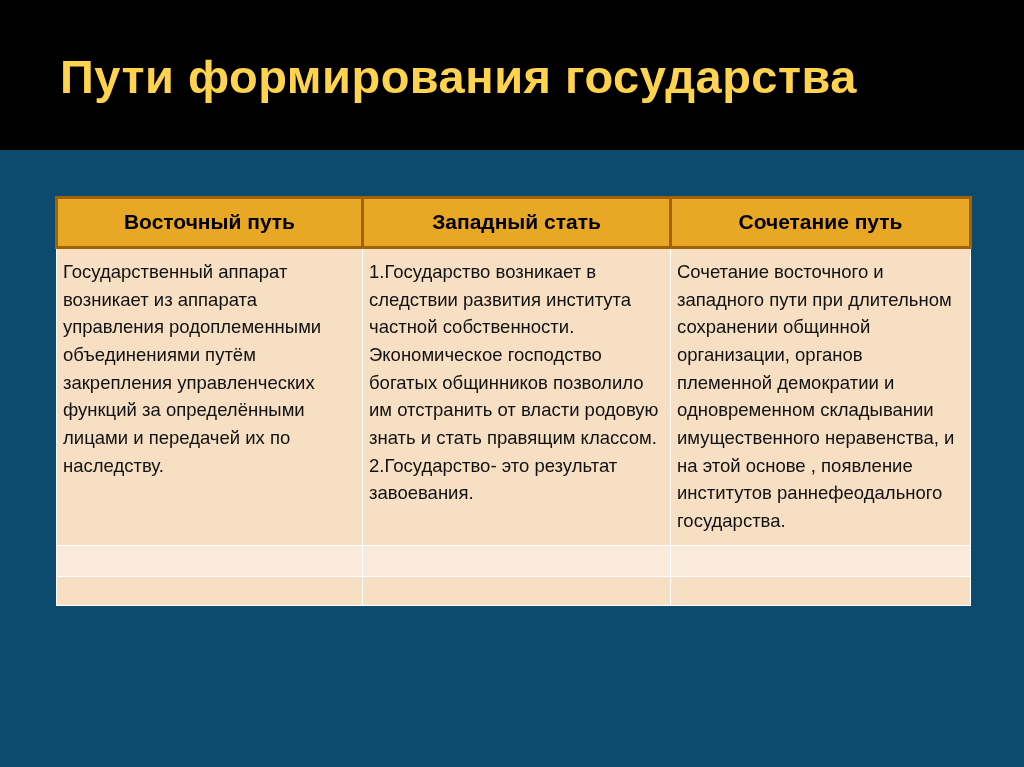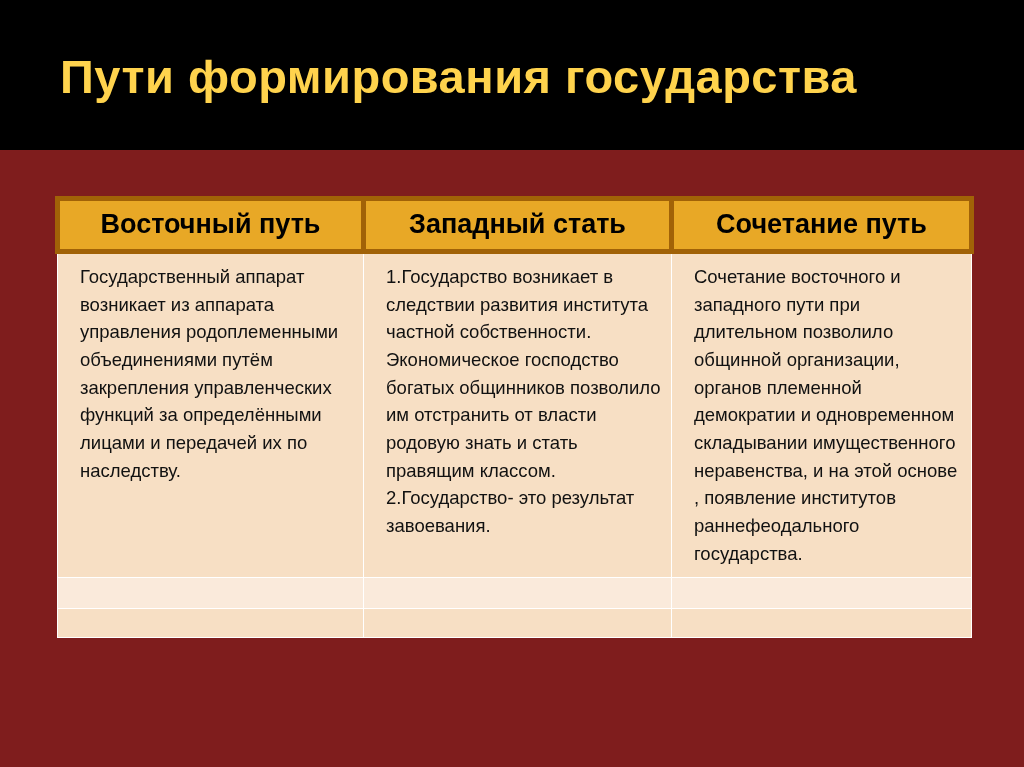--- a/index.html
+++ b/index.html
@@ -11,21 +11,21 @@
     width: 1024px;
     height: 767px;
     font-family: "Liberation Sans", sans-serif;
     overflow: hidden;
     position: relative;
   }
   .slide {
     width: 1024px;
     height: 767px;
     position: relative;
-    background: #7f1d1d;
+    background: #0c4a6e;
   }
   .title-band {
     position: absolute;
     left: 0;
     top: 0;
     width: 1024px;
     height: 150px;
     background: #000000;
   }
   .title-text {
@@ -50,36 +50,36 @@
     border-collapse: collapse;
     width: 914px;
     table-layout: fixed;
   }
   table.paths col.c1 { width: 306px; }
   table.paths col.c2 { width: 308px; }
   table.paths col.c3 { width: 300px; }
   table.paths th {
     background: #e8a826;
     color: #000000;
-    font-size: 27px;
+    font-size: 21px;
     font-weight: bold;
     text-align: center;
     padding: 8px 4px 9px 4px;
-    border: 5px solid #a16207;
+    border: 3px solid #a16207;
     height: 30px;
     vertical-align: middle;
   }
   table.paths td {
     background: #f7dfc4;
     color: #111111;
     font-size: 18.5px;
     line-height: 1.495;
     text-align: left;
     vertical-align: top;
-    padding: 9px 10px 10px 22px;
+    padding: 9px 10px 10px 6px;
     border: 1px solid #ffffff;
     white-space: pre-line;
   }
   table.paths tr.filler td {
     background: #faeadb;
     height: 30px;
     padding: 0;
   }
   table.paths tr.filler2 td {
     background: #f7dfc4;
@@ -107,21 +107,21 @@
           <th>Восточный путь</th>
           <th>Западный стать</th>
           <th>Сочетание путь</th>
         </tr>
       </thead>
       <tbody>
         <tr>
           <td>Государственный аппарат возникает из аппарата управления родоплеменными объединениями путём закрепления управленческих функций за определёнными лицами и передачей их по наследству.</td>
           <td>1.Государство возникает в следствии развития института частной собственности. Экономическое господство богатых общинников позволило им отстранить от власти родовую знать и стать правящим классом.
 2.Государство- это результат завоевания.</td>
-          <td>Сочетание восточного и западного пути при длительном позволило общинной организации, органов племенной демократии  и одновременном складывании имущественного неравенства, и на этой основе , появление институтов раннефеодального государства.</td>
+          <td>Сочетание восточного и западного пути при длительном сохранении общинной организации, органов племенной демократии  и одновременном складывании имущественного неравенства, и на этой основе , появление институтов раннефеодального государства.</td>
         </tr>
         <tr class="filler">
           <td></td>
           <td></td>
           <td></td>
         </tr>
         <tr class="filler2">
           <td></td>
           <td></td>
           <td></td>

